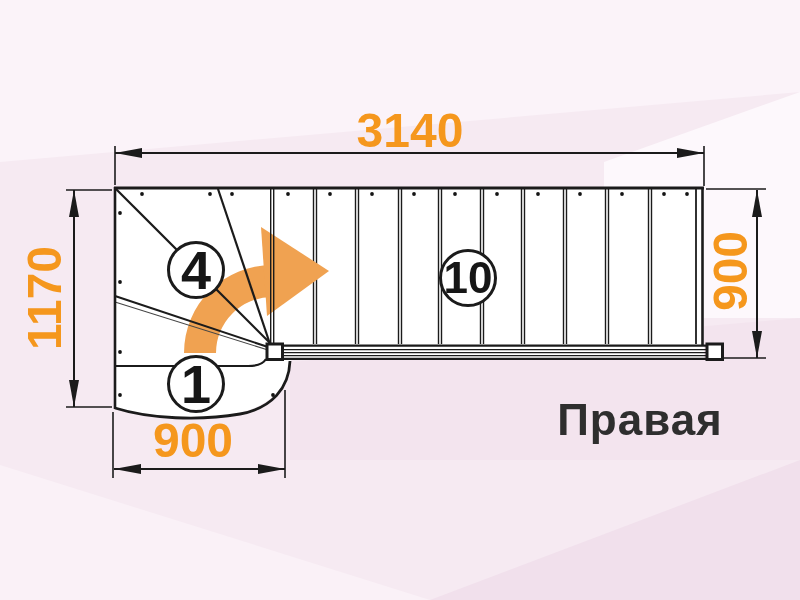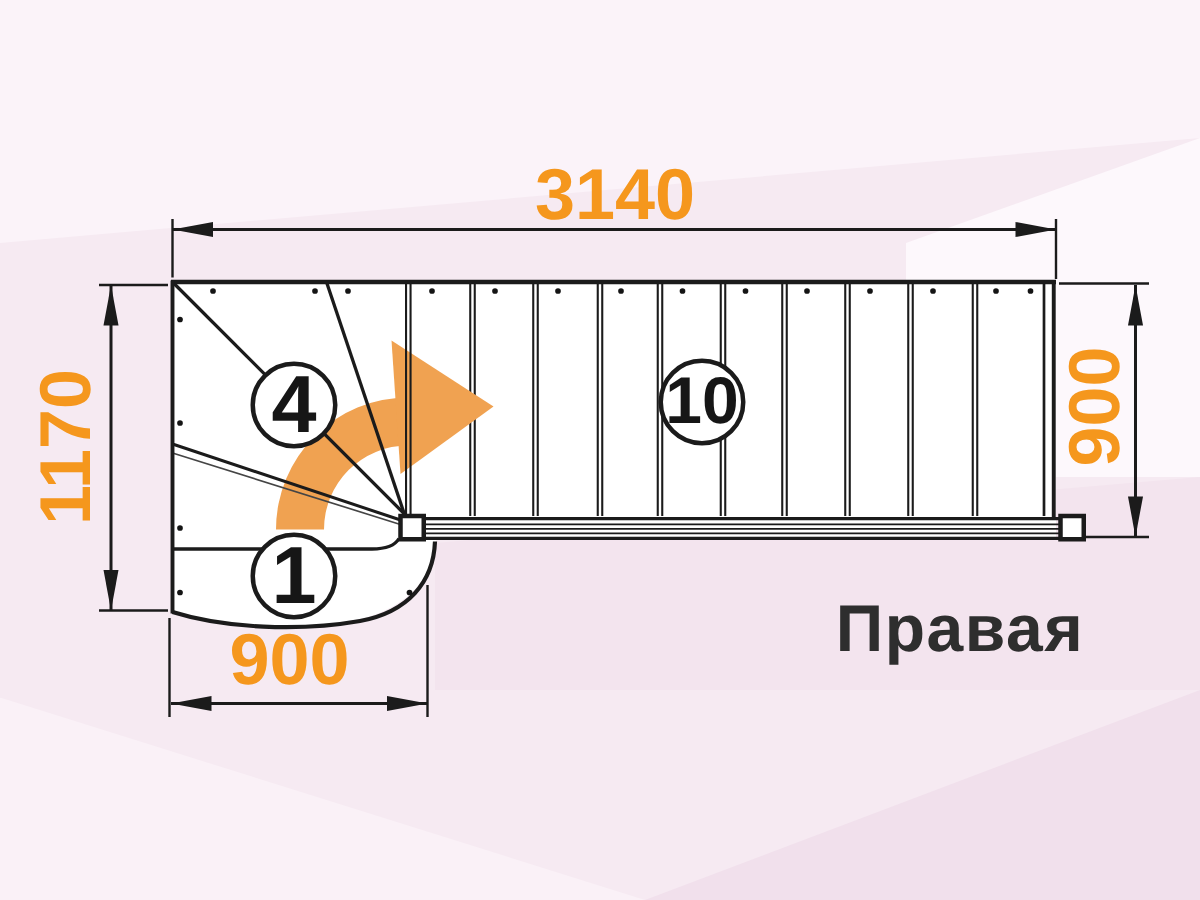--- a/index.html
+++ b/index.html
@@ -32,21 +32,21 @@
   .dim-bottom{left:193px;top:441px;}
   .dim-right{left:731px;top:271px;}
   .step-circle{
     position:absolute;width:58px;height:58px;box-sizing:border-box;
     border:3px solid var(--line,#1b1b1b);border-radius:50%;background:#fff;
     display:flex;align-items:center;justify-content:center;
     font-weight:700;color:#161616;
   }
   .circle-4{left:167px;top:241px;font-size:54px;}
   .circle-1{left:167px;top:355px;font-size:54px;}
-  .circle-10{left:439px;top:239px;font-size:44px;}
+  .circle-10{left:439px;top:249px;font-size:44px;}
   .plan-name{
     position:absolute;left:640px;top:420px;transform:translate(-50%,-50%);
     font-weight:700;font-size:44px;letter-spacing:1px;color:var(--label,#2e2e2e);
     white-space:nowrap;
   }
 </style>
 </head>
 <body>
 
 <div class="stage">

